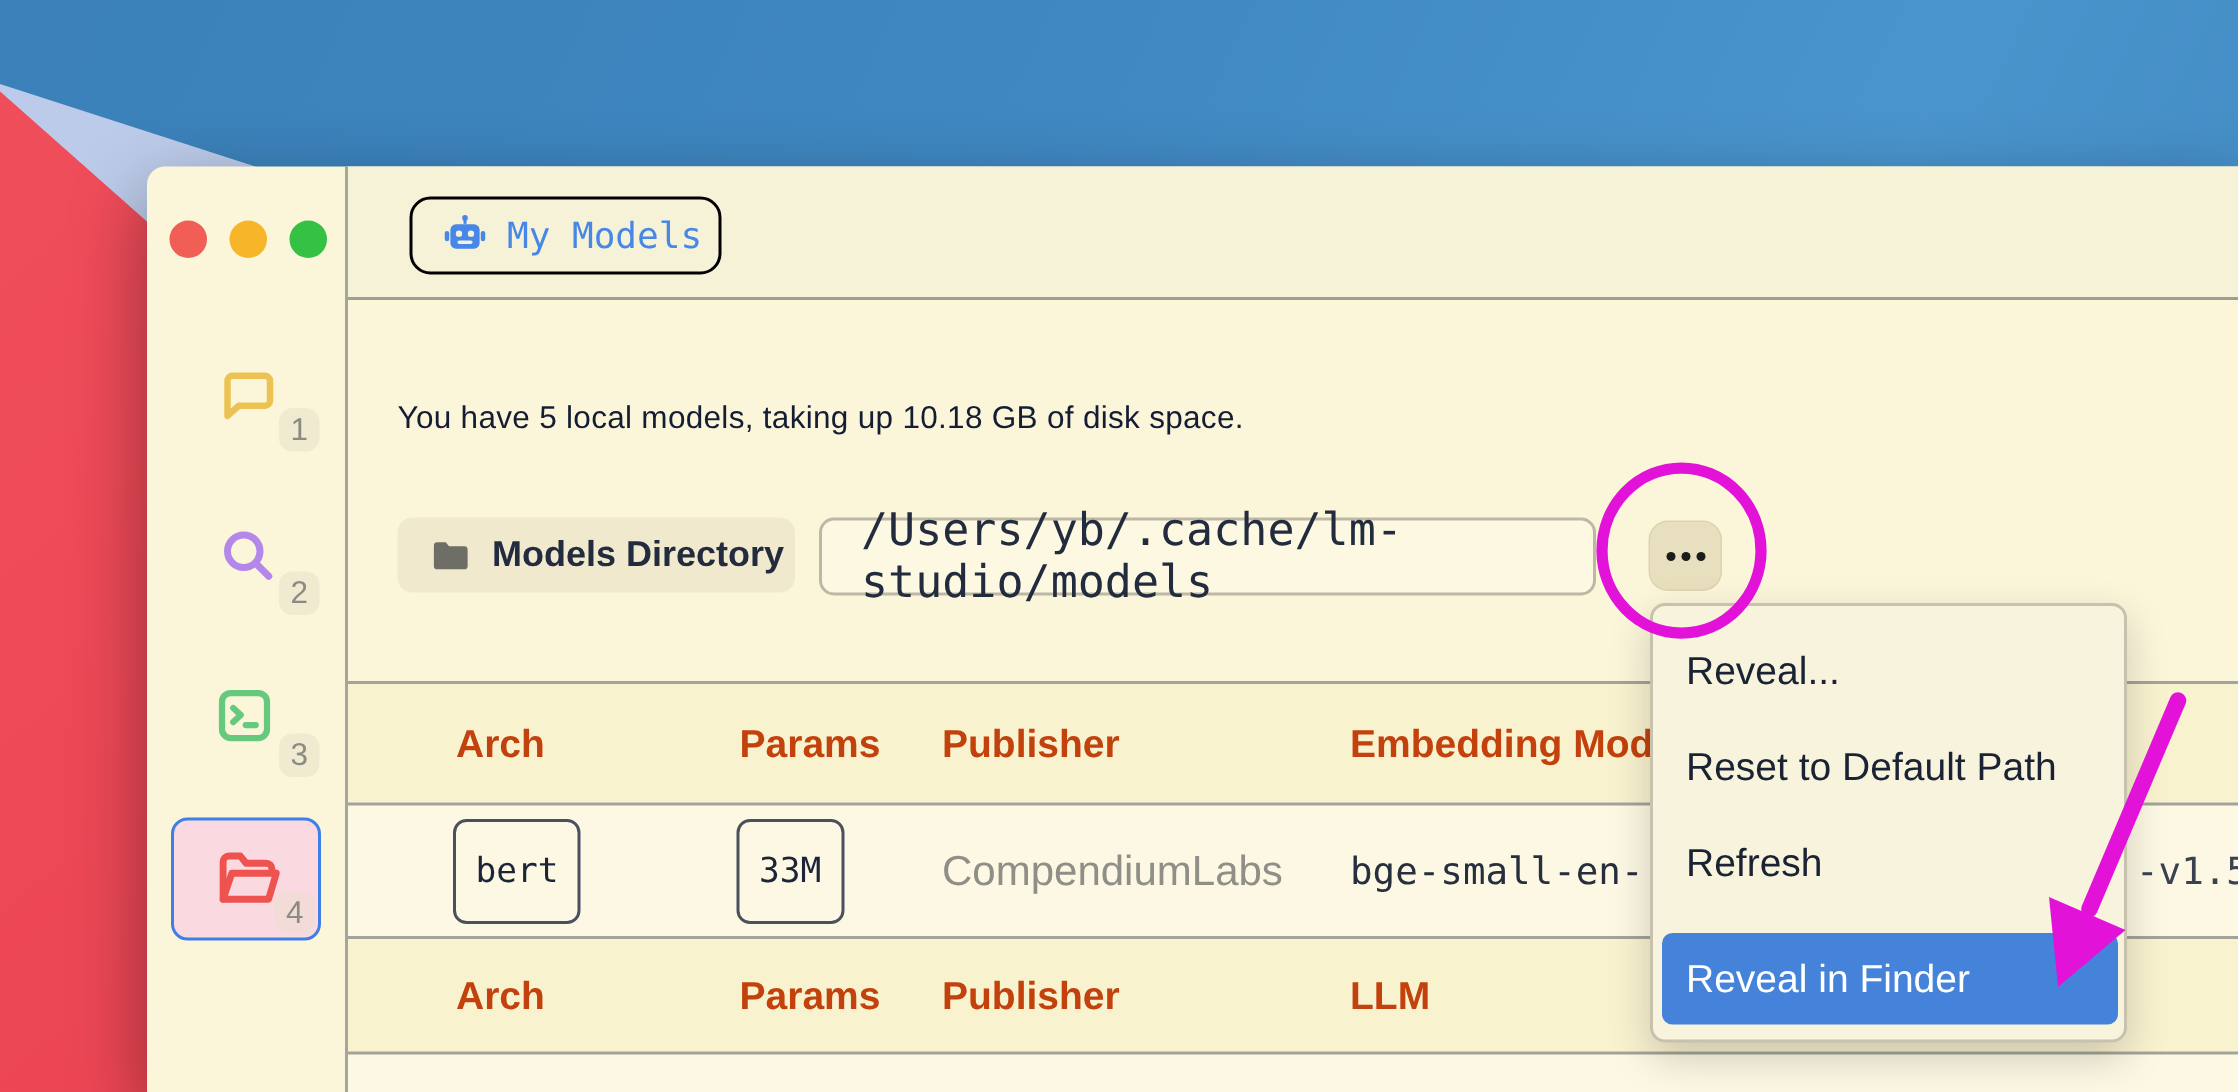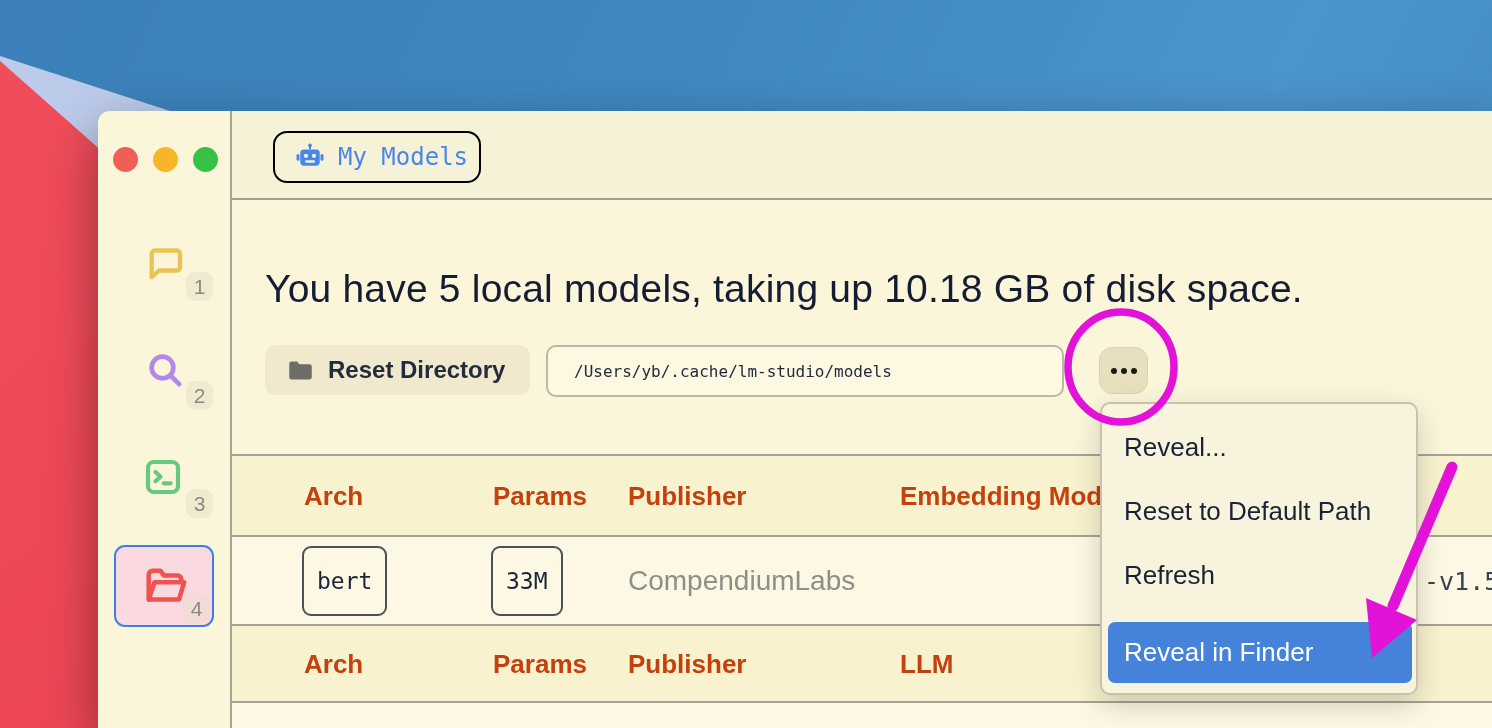--- a/index.html
+++ b/index.html
@@ -32,30 +32,30 @@
   .topbar { position:absolute; left:134px; top:0; width:1260px; height:89px;
             background:#f6f2d8; border-bottom:2px solid #9e9e94; }
   .mymodels-btn { position:absolute; left:41px; top:20px; width:208px; height:52px;
                   border:2px solid #000000; border-radius:14px; background:transparent;
                   display:flex; align-items:center; padding-left:20px; gap:13px; cursor:pointer; }
   .mymodels-btn svg { width:30px; height:30px; }
   .mymodels-btn span { font-family:"DejaVu Sans Mono", monospace; font-size:24px; color:#4787e8; }
 
   
   .content { position:absolute; left:134px; top:91px; width:1260px; height:526px; background:#fbf6da; }
-  .summary { position:absolute; left:33px; top:65px; font-size:39px; font-weight:500; color:#141d33; letter-spacing:.2px; }
+  .summary { position:absolute; left:33px; top:65px; font-size:21px; font-weight:500; color:#141d33; letter-spacing:.2px; }
 
   .dir-chip { position:absolute; left:33px; top:143px; width:265px; height:50px; background:#f0e9cd;
               border-radius:10px; display:flex; align-items:center; padding-left:22px; gap:14px; }
   .dir-chip svg { width:27px; height:27px; }
   .dir-chip span { font-size:24px; font-weight:700; color:#232c3e; }
 
   .path-field { position:absolute; left:314px; top:143px; width:518px; height:52px;
                 background:#fcf8e1; border:2px solid #bcb8a5; border-radius:10px;
-                font-size:16px; color:#232c3e; padding-left:26px; display:flex; align-items:center; }
+                font-size:30px; color:#232c3e; padding-left:26px; display:flex; align-items:center; }
 
   .more-btn { position:absolute; left:867px; top:145px; width:49px; height:47px;
               background:#e8dfbe; border:1px solid #ddd3ae; border-radius:13px;
               display:flex; align-items:center; justify-content:center; gap:4px; cursor:pointer; }
   .more-btn i { width:6px; height:6px; border-radius:50%; background:#1c1c1c; }
 
   
   .trow { position:absolute; left:0; width:1260px; border-top:2px solid #a3a399; }
   .thead { background:#f9f2cf; }
   .tdata { background:#fcf8e3; }
@@ -153,21 +153,21 @@
     </button>
   </div>
 
   <div class="content">
     <div class="summary">You have 5 local models, taking up 10.18 GB of disk space.</div>
 
     <div class="dir-chip">
       <svg viewBox="0 0 24 24">
         <path d="M2 6a2 2 0 0 1 2-2h5l2 2.4h9a2 2 0 0 1 2 2V18a2 2 0 0 1-2 2H4a2 2 0 0 1-2-2z" fill="#6e6e66"></path>
       </svg>
-      <span>Reset Directory</span>
+      <span>Models Directory</span>
     </div>
 
     <div class="path-field mono">
       <span>/Users/yb/.cache/lm-studio/models</span>
     </div>
 
     <button class="more-btn">
       <i></i>
         <i></i>
         <i></i>
@@ -177,20 +177,21 @@
       <span class="cell hcell" style="left:72px;">Arch</span>
       <span class="cell hcell" style="left:261px;">Params</span>
       <span class="cell hcell" style="left:396px;">Publisher</span>
       <span class="cell hcell" style="left:668px;">Embedding Model</span>
     </div>
 
     <div class="trow tdata" style="top:333px; height:89px;">
       <span class="cell" style="left:70px;"><span class="pill">bert</span></span>
       <span class="cell" style="left:259px;"><span class="pill">33M</span></span>
       <span class="cell pub" style="left:396px;">CompendiumLabs</span>
+      <span class="cell modeltxt" style="left:668px;">bge-small-en-</span>
       <span class="cell modeltxt" style="left:1192px; color:#3a4150;">-v1.5</span>
     </div>
 
     <div class="trow thead" style="top:422px; height:77px;">
       <span class="cell hcell" style="left:72px;">Arch</span>
       <span class="cell hcell" style="left:261px;">Params</span>
       <span class="cell hcell" style="left:396px;">Publisher</span>
       <span class="cell hcell" style="left:668px;">LLM</span>
     </div>
 

